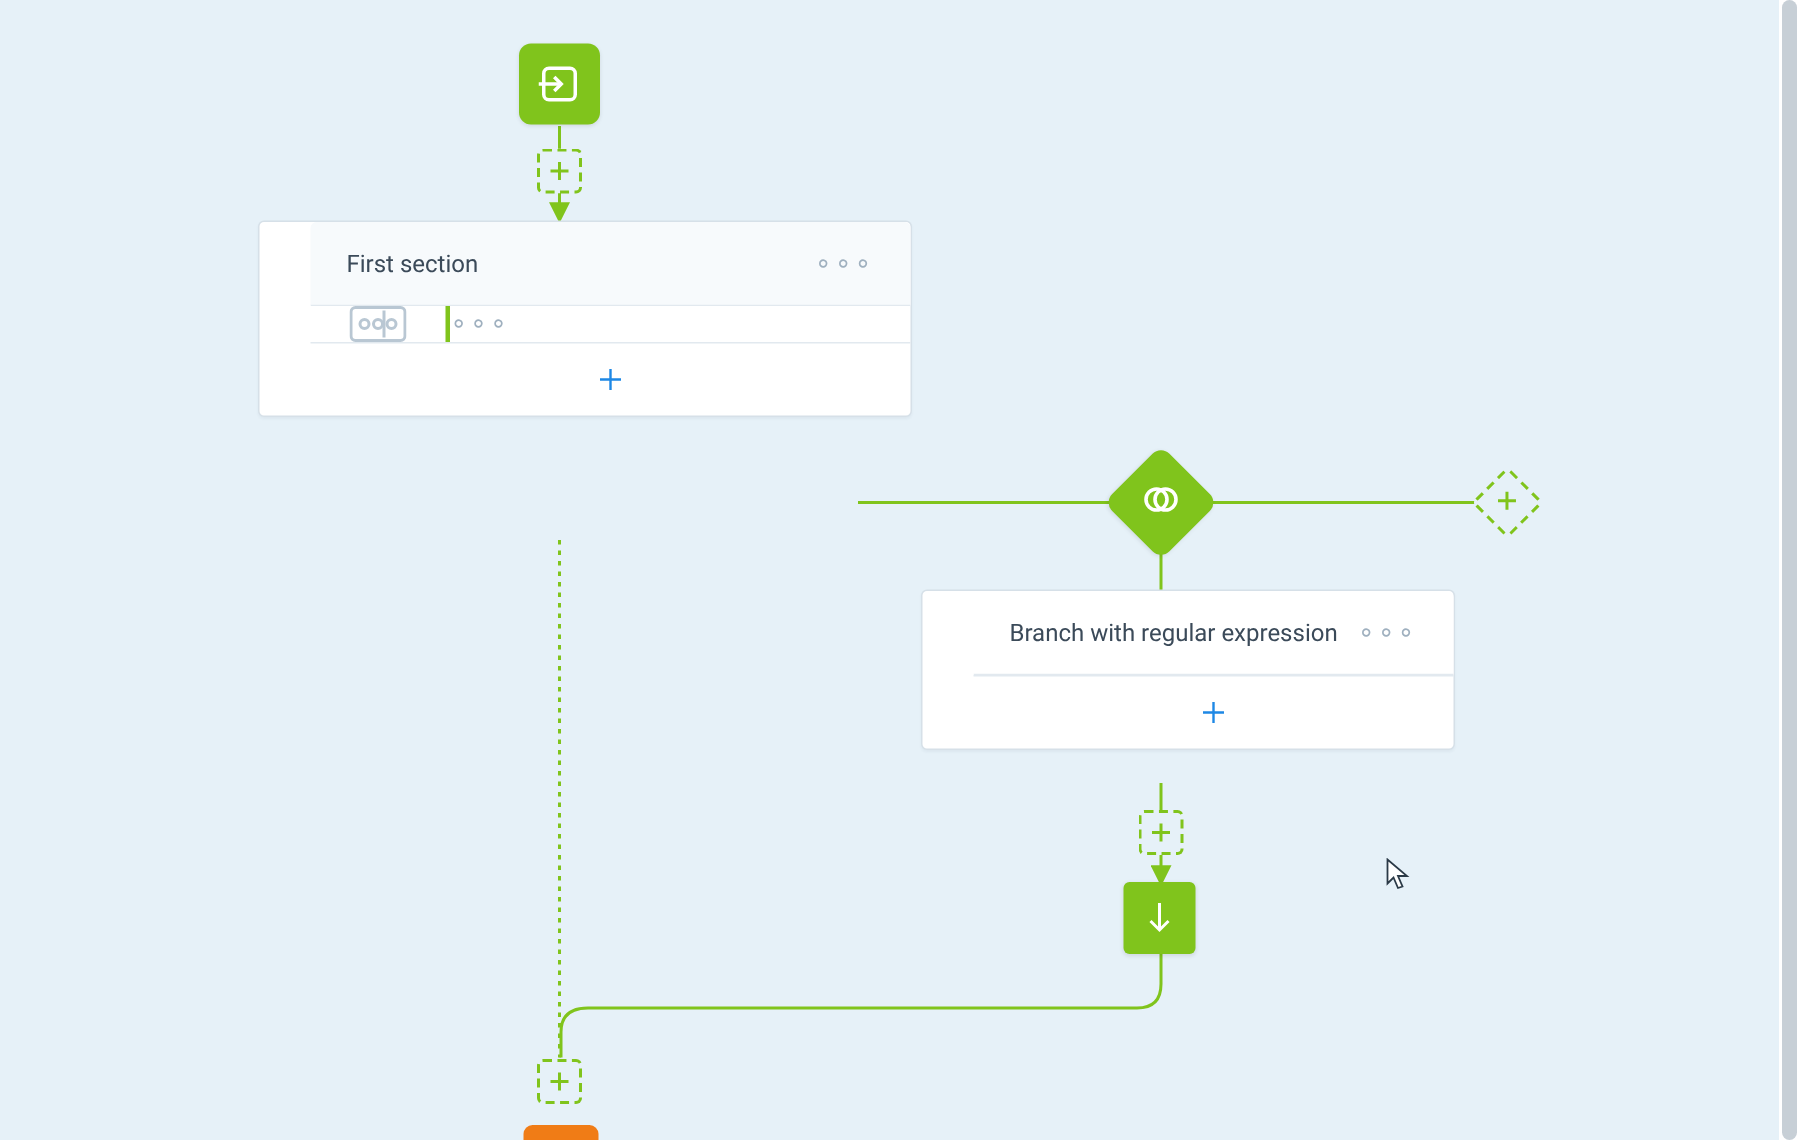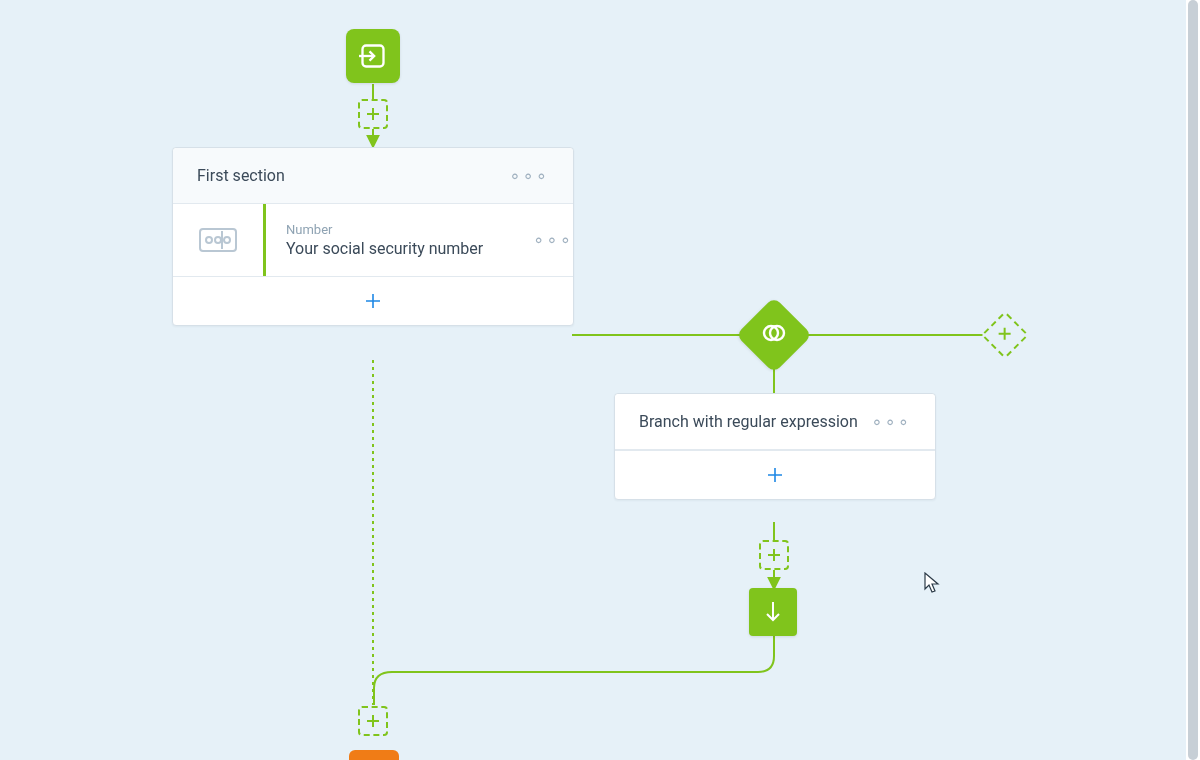--- a/index.html
+++ b/index.html
@@ -33,20 +33,21 @@
   .dashed-diamond{
     position:absolute;width:30px;height:30px;border:2px dashed #80c41c;border-radius:4px;
     transform:rotate(45deg);display:flex;align-items:center;justify-content:center;
     background:#e6f1f8;
   }
   .dashed-diamond .inner{transform:rotate(-45deg);}
 
   .card{
     position:absolute;background:#fff;border:1px solid #d6e0e8;border-radius:4px;
     box-shadow:0 1px 2px rgba(40,60,80,.05);
+    padding-left:34px;
   }
   .card-header{
     display:flex;align-items:center;justify-content:space-between;
     padding:18px 24px;font-size:16px;color:#3b4a59;background:#f7fafc;
     border-bottom:1px solid #e2e9ef;border-radius:4px 4px 0 0;
   }
   .dots{color:#9fb0bf;font-size:18px;letter-spacing:2px;line-height:0;cursor:pointer;}
   .card-body{
     display:flex;align-items:stretch;padding:0;
   }
@@ -141,24 +142,20 @@
     <div class="body-icon">
       <svg width="38" height="24" viewBox="0 0 38 24">
         <rect x="1" y="1" width="36" height="22" rx="3" fill="none" stroke="#b9c7d3" stroke-width="2"></rect>
         <circle cx="10" cy="12" r="3" fill="none" stroke="#b9c7d3" stroke-width="2"></circle>
         <circle cx="19" cy="12" r="3" fill="none" stroke="#b9c7d3" stroke-width="2"></circle>
         <circle cx="28" cy="12" r="3" fill="none" stroke="#b9c7d3" stroke-width="2"></circle>
         <line x1="23" y1="3" x2="23" y2="21" stroke="#b9c7d3" stroke-width="2"></line>
       </svg>
     </div>
     <div class="body-bar"></div>
-    <div class="body-text">
-      <div class="body-label">Number</div>
-      <div class="body-title">Your social security number</div>
-    </div>
     <div class="body-dots">
       <span class="dots">∘∘∘</span>
     </div>
   </div>
   <div class="card-add">
     <svg width="16" height="16" viewBox="0 0 16 16">
       <path d="M8 1 V15 M1 8 H15" stroke="#1e88e5" stroke-width="1.6"></path>
     </svg>
   </div>
 </div>

